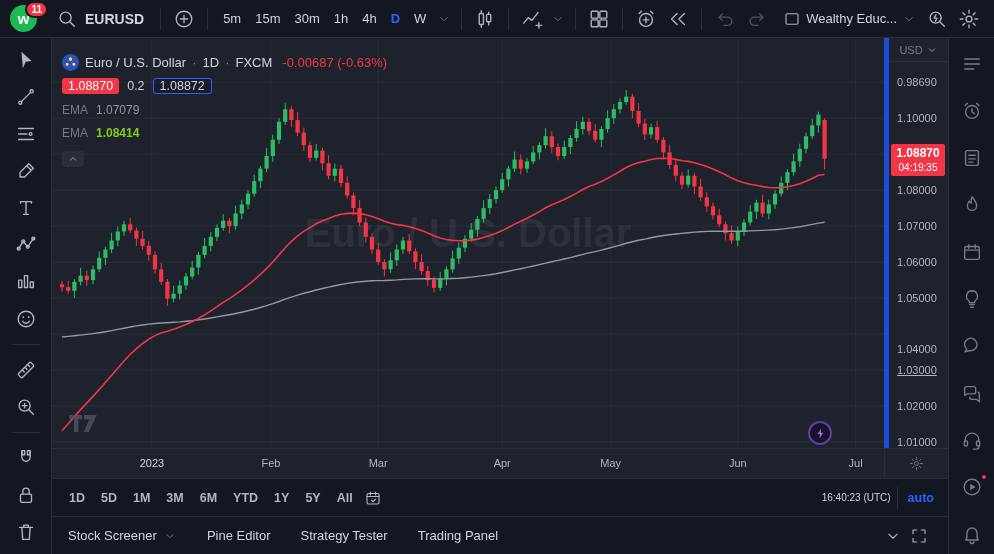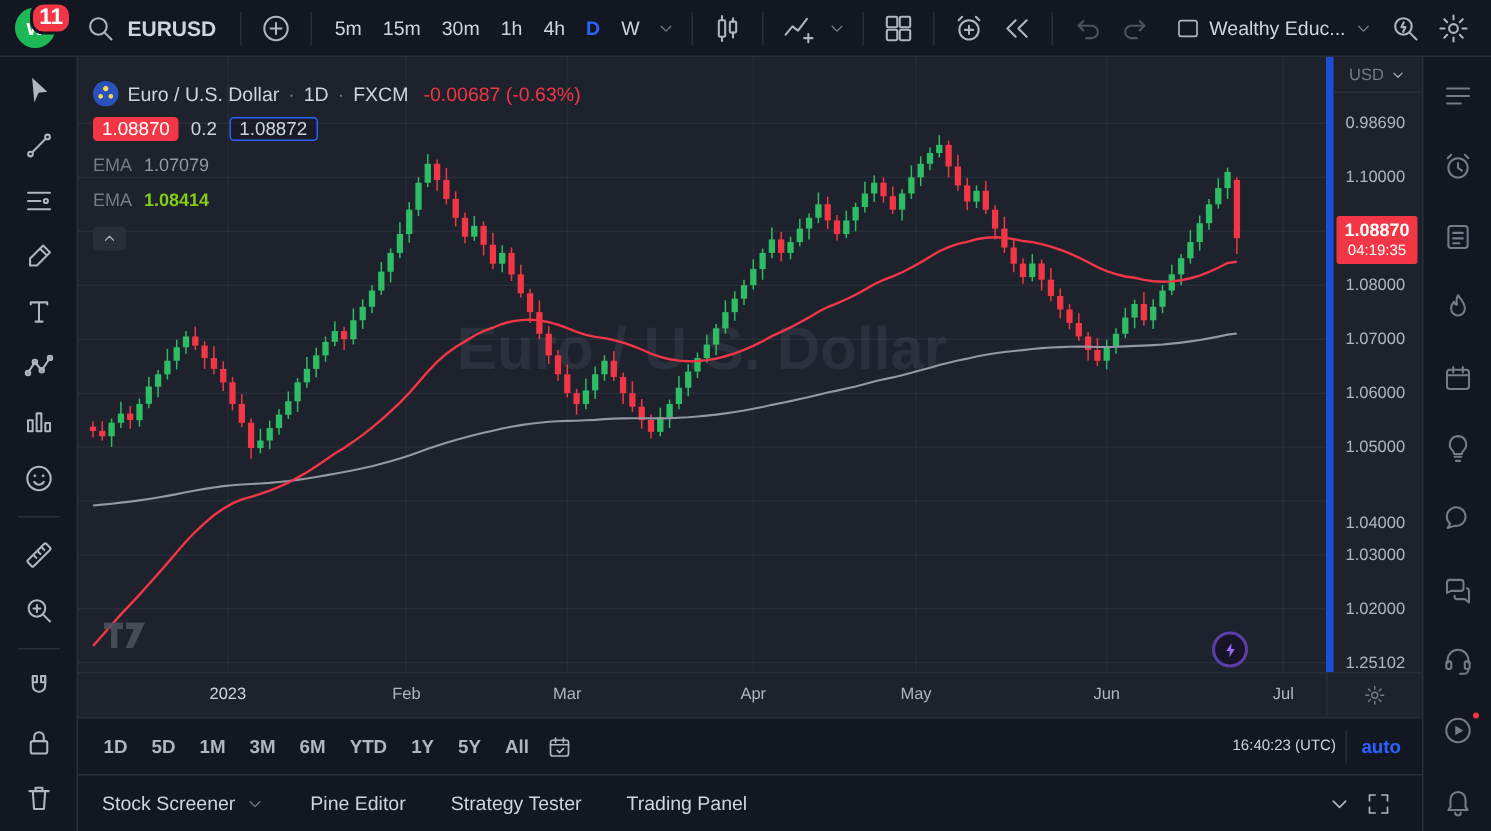--- a/index.html
+++ b/index.html
@@ -13,21 +13,21 @@
   .icon.sm2{width:18px;height:18px;color:#b2b5be}
   .icon.xs{width:12px;height:12px}
   .vdiv{width:1px;height:22px;background:#2a2e39;margin:0 6px;flex:none}
   .spacer{flex:1}
   
   .topbar{position:absolute;top:0;left:0;right:0;height:38px;display:flex;align-items:center;
     padding:0 10px 0 8px;border-bottom:1px solid #2a2e39;background:#131722;z-index:20;gap:2px}
   .logo-wrap{position:relative;width:38px;height:30px;flex:none;cursor:pointer}
   .logo{position:absolute;left:2px;top:1px;width:27px;height:27px;border-radius:50%;background:#1db956;color:#fff;
     display:flex;align-items:center;justify-content:center;font-weight:700;font-size:15px}
-  .nbadge{position:absolute;top:-3px;right:-2px;background:#f23645;color:#fff;font-size:15px;font-weight:700;
+  .nbadge{position:absolute;top:-3px;right:-2px;background:#f23645;color:#fff;font-size:10px;font-weight:700;
     padding:1px 4px;border-radius:9px;border:2px solid #131722;line-height:1.1}
   .symbol-btn{font-weight:700;font-size:14px;gap:7px;padding:4px 8px}
   .tf{padding:4px 7px;font-size:13px;color:#d1d4dc}
   .tf.active{color:#2962ff;font-weight:700}
   .dim .icon{color:#50535e}
   .layout-btn{font-size:13px}
   
   .left-toolbar{position:absolute;left:0;top:38px;bottom:0;width:52px;border-right:1px solid #2a2e39;
     display:flex;flex-direction:column;align-items:center;padding-top:10px;gap:13px;background:#131722;z-index:10}
   .side-btn{width:34px;height:24px;display:flex;align-items:center;justify-content:center;padding:0}
@@ -782,23 +782,23 @@
       </div>
       <div id="price-labels">
           <span class="pl" style="top: 38.2368px;">0.98690</span>
           <span class="pl" style="top: 74.2018px;">1.10000</span>
           <span class="pl" style="top: 110.167px;">1.09000</span>
           <span class="pl" style="top: 146.132px;">1.08000</span>
           <span class="pl" style="top: 182.096px;">1.07000</span>
           <span class="pl" style="top: 218.061px;">1.06000</span>
           <span class="pl" style="top: 254.026px;">1.05000</span>
           <span class="pl" style="top: 305px;">1.04000</span>
-          <span class="pl" style="top: 325.956px;">1.03000</span>
+          <span class="pl" style="top: 325.956px; text-decoration: underline;">1.03000</span>
           <span class="pl" style="top: 361.921px;">1.02000</span>
-          <span class="pl" style="top: 397.886px;">1.25102</span>
+          <span class="pl" style="top: 397.886px;">1.01000</span>
         </div>
       <div class="price-badge" id="price-badge" style="top: 105.842px;">
         <div class="p">1.08870</div>
         <div class="t">04:19:35</div>
       </div>
     </div>
 
     <div class="time-axis" id="time-axis">
         <span class="tl bold" style="left: 99.9px;">2023</span>
         <span class="tl" style="left: 218.94px;">Feb</span>

